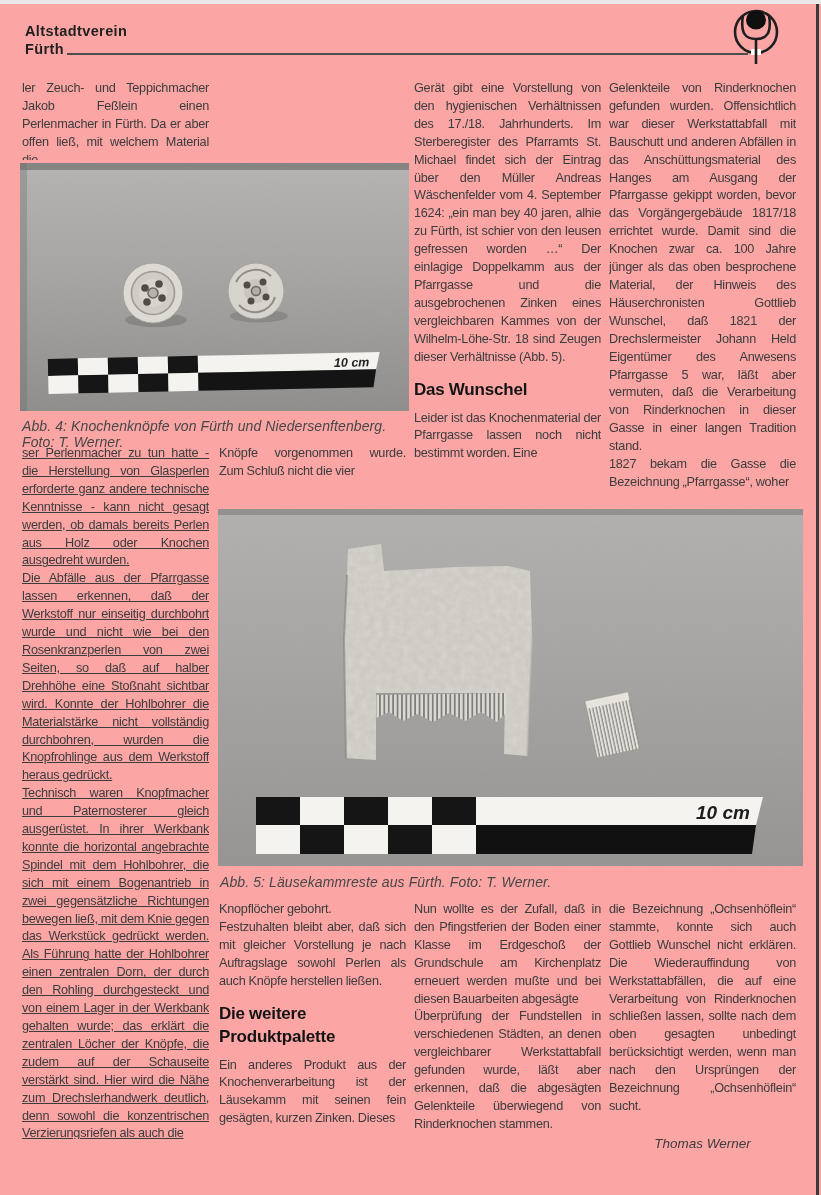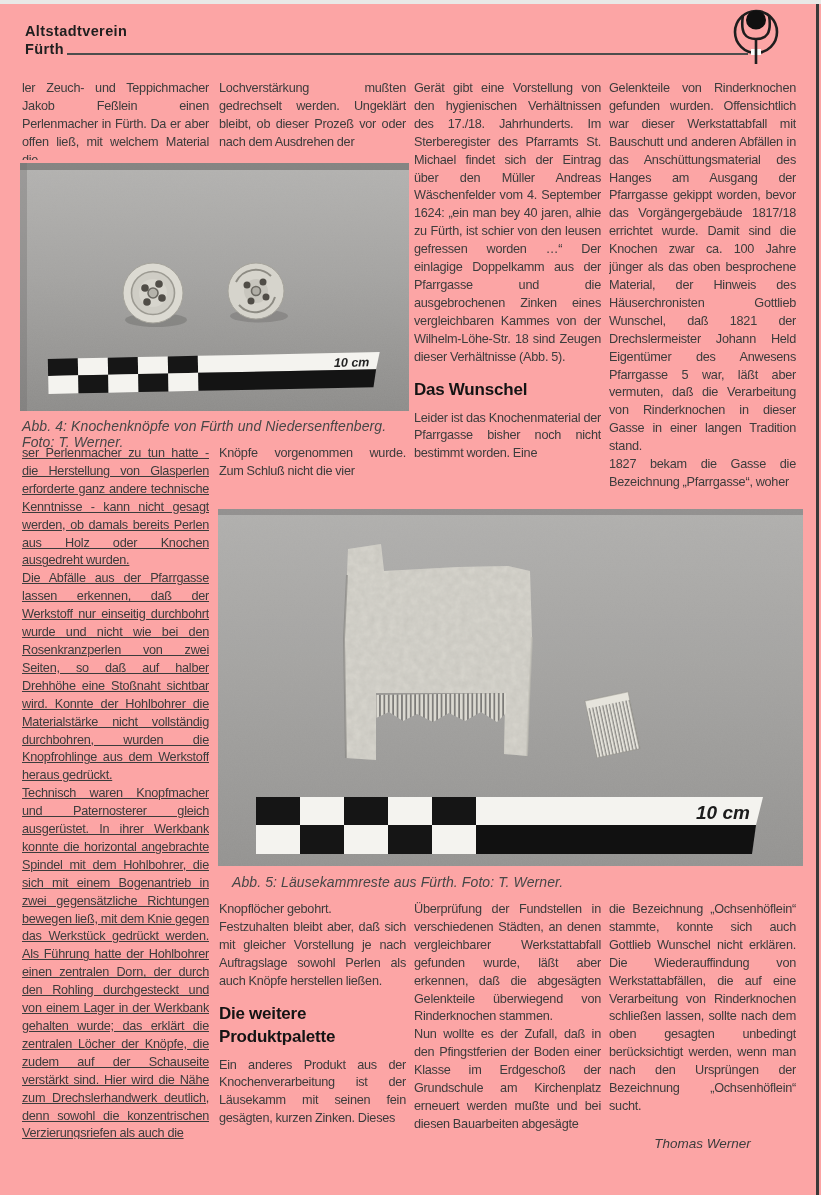--- a/index.html
+++ b/index.html
@@ -32,21 +32,21 @@
   #c4-bottom { left:609px; top:897px; height:230px; }
 
   
   .photo { position:absolute; box-shadow: inset 0 0 14px rgba(0,0,0,0.28); }
   .photo svg { display:block; }
   #photo4 { left:20px;  top:159px; width:389px; height:248px; }
   #photo5 { left:218px; top:505px; width:585px; height:357px; }
 
   .caption { position:absolute; font-size:14px; font-style:italic; color:#474747; letter-spacing:0.1px; }
   #cap4 { left:22px;  top:414px; width:386px; }
-  #cap5 { left:232px; top:870px; width:520px; }
+  #cap5 { left:220px; top:870px; width:520px; }
 
   .byline { position:absolute; left:609px; top:1132px; width:187px; text-align:center; font-style:italic; font-size:13.5px; color:#3c3c3c; }
   .pagenum { position:absolute; left:609px; top:1224px; width:185px; text-align:left; font-size:14.5px; color:#2e2e2e; }
 
   .scale-text { font-style:italic; font-weight:bold; }
 </style>
 </head>
 <body>
 
 <div class="page">
@@ -64,28 +64,25 @@
     <ellipse cx="27" cy="12" rx="10" ry="9.5" fill="#101010"></ellipse>
     <rect x="25.7" y="31" width="2.6" height="25" fill="#1e1e1e"></rect>
   </svg>
 
   <div class="page-border-right"></div>
 
   <div class="col" id="c1-top">
     <p>ler Zeuch- und Teppichmacher Jakob Feßlein einen Perlenmacher in Fürth. Da er aber offen ließ, mit welchem Material die-</p>
   </div>
 
-  <div class="col" id="c2-top">
-    <p>Lochverstärkung mußten gedrechselt werden. Ungeklärt bleibt, ob dieser Prozeß vor oder nach dem Ausdrehen der</p>
-  </div>
 
   <div class="col" id="c3-block">
     <p>Gerät gibt eine Vorstellung von den hygienischen Verhältnissen des 17./18. Jahrhunderts. Im Sterberegister des Pfarramts St. Michael findet sich der Eintrag über den Müller Andreas Wäschenfelder vom 4. September 1624: „ein man bey 40 jaren, alhie zu Fürth, ist schier von den leusen gefressen worden …“ Der einlagige Doppelkamm aus der Pfarrgasse und die ausgebrochenen Zinken eines vergleichbaren Kammes von der Wilhelm-Löhe-Str. 18 sind Zeugen dieser Verhältnisse (Abb. 5).</p>
     <h3 class="section-heading">Das Wunschel</h3>
-    <p>Leider ist das Knochenmaterial der Pfarrgasse bisher noch nicht bestimmt worden. Eine</p>
+    <p>Leider ist das Knochenmaterial der Pfarrgasse lassen noch nicht bestimmt worden. Eine</p>
   </div>
 
   <div class="col" id="c4-block">
     <p>Gelenkteile von Rinderknochen gefunden wurden. Offensichtlich war dieser Werkstattabfall mit Bauschutt und anderen Abfällen in das Anschüttungsmaterial des Hanges am Ausgang der Pfarrgasse gekippt worden, bevor das Vorgängergebäude 1817/18 errichtet wurde. Damit sind die Knochen zwar ca. 100 Jahre jünger als das oben besprochene Material, der Hinweis des Häuserchronisten Gottlieb Wunschel, daß 1821 der Drechslermeister Johann Held Eigentümer des Anwesens Pfarrgasse 5 war, läßt aber vermuten, daß die Verarbeitung von Rinderknochen in dieser Gasse in einer langen Tradition stand.</p>
     <p>1827 bekam die Gasse die Bezeichnung „Pfarrgasse“, woher</p>
   </div>
 
   <figure class="photo" id="photo4" style="margin:0">
     <svg viewBox="0 0 389 248" width="389" height="248">
       <defs>
@@ -224,22 +221,22 @@
   <div class="caption" id="cap5">Abb. 5: Läusekammreste aus Fürth. Foto: T. Werner.</div>
 
   <div class="col" id="c2-bottom">
     <p>Knopflöcher gebohrt.</p>
     <p>Festzuhalten bleibt aber, daß sich mit gleicher Vorstellung je nach Auftragslage sowohl Perlen als auch Knöpfe herstellen ließen.</p>
     <h3 class="section-heading">Die weitere Produktpalette</h3>
     <p>Ein anderes Produkt aus der Knochenverarbeitung ist der Läusekamm mit seinen fein gesägten, kurzen Zinken. Dieses</p>
   </div>
 
   <div class="col" id="c3-bottom">
+    <p>Nun wollte es der Zufall, daß in den Pfingstferien der Boden einer Klasse im Erdgeschoß der Grundschule am Kirchenplatz erneuert werden mußte und bei diesen Bauarbeiten abgesägte</p>
     <p>Überprüfung der Fundstellen in verschiedenen Städten, an denen vergleichbarer Werkstattabfall gefunden wurde, läßt aber erkennen, daß die abgesägten Gelenkteile überwiegend von Rinderknochen stammen.</p>
-    <p>Nun wollte es der Zufall, daß in den Pfingstferien der Boden einer Klasse im Erdgeschoß der Grundschule am Kirchenplatz erneuert werden mußte und bei diesen Bauarbeiten abgesägte</p>
   </div>
 
   <div class="col" id="c4-bottom">
     <p>die Bezeichnung „Ochsenhöflein“ stammte, konnte sich auch Gottlieb Wunschel nicht erklären. Die Wiederauffindung von Werkstattabfällen, die auf eine Verarbeitung von Rinderknochen schließen lassen, sollte nach dem oben gesagten unbedingt berücksichtigt werden, wenn man nach den Ursprüngen der Bezeichnung „Ochsenhöflein“ sucht.</p>
   </div>
 
   <div class="byline">Thomas Werner</div>
   <div class="pagenum">27</div>
 
 </div>

